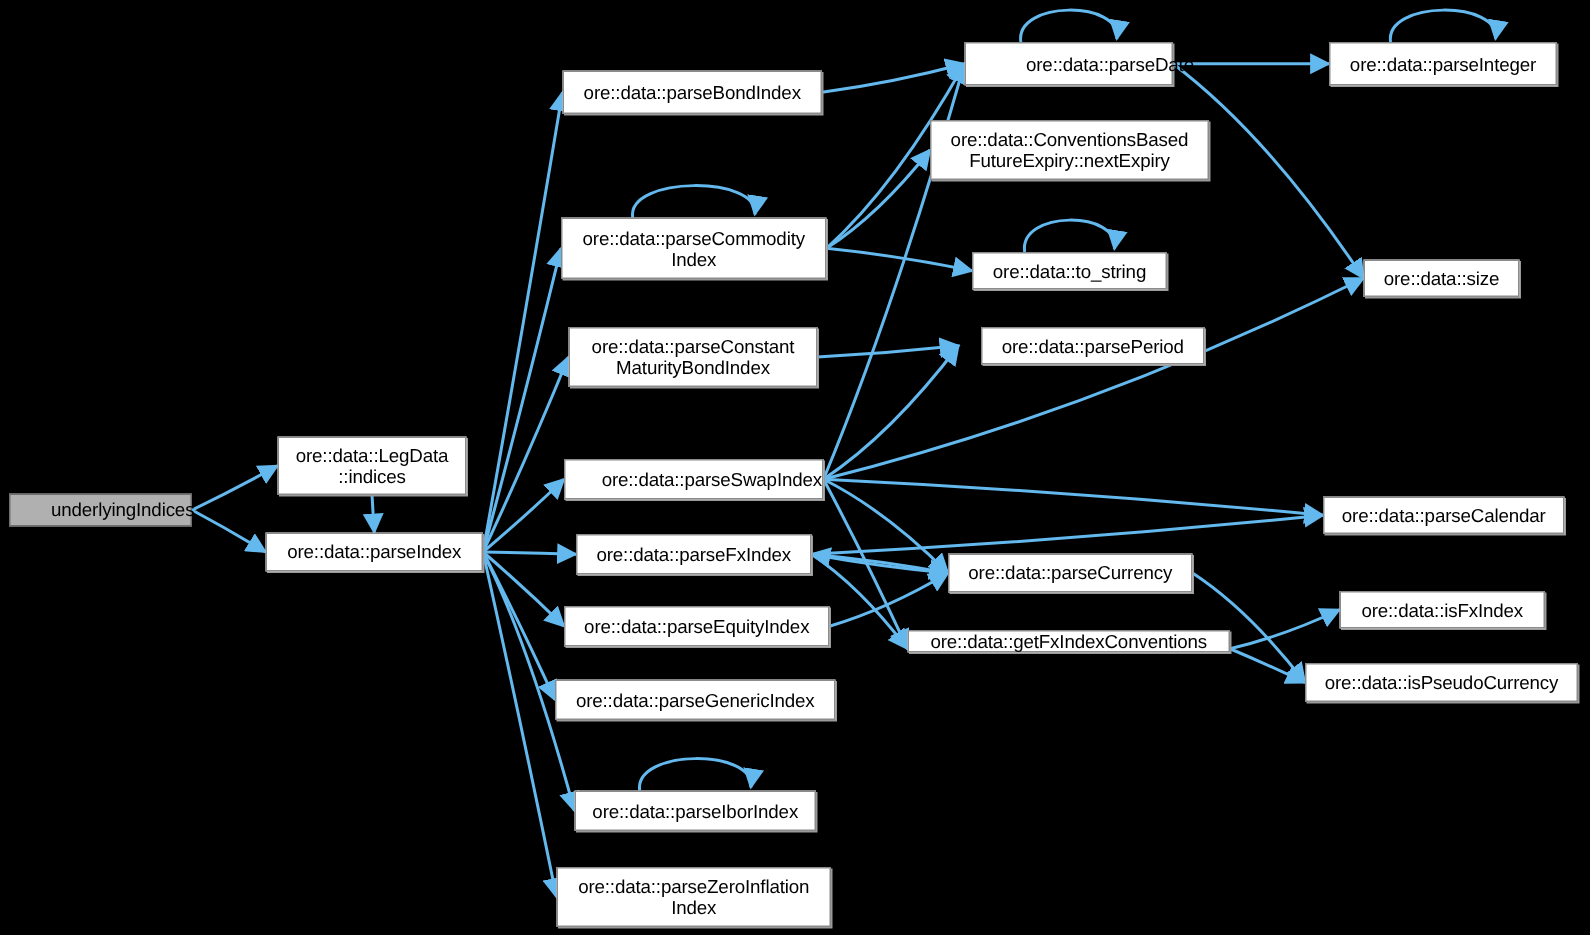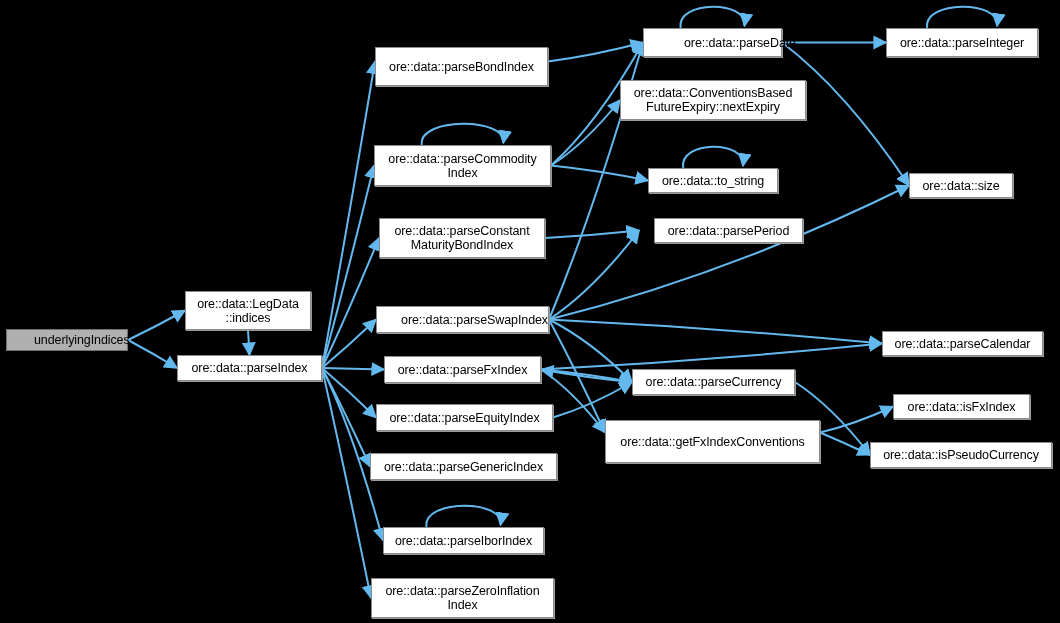--- a/index.html
+++ b/index.html
@@ -93,38 +93,38 @@
         <path d="M 927.04 28 C 923.04 0, 1000.96 0, 996.96 26"></path>
         <path d="M 683.1 168 C 679.1 140, 746.9 140, 742.9 166"></path>
         <path d="M 426.47 527 C 422.47 499, 504.53 499, 500.53 525"></path>
       </g>
   </svg>
   <div id="node-layer">
       <div class="node root" style="left: 6px; top: 329px; width: 122px; height: 22px; box-shadow: none; padding-left: 27px;"><span>underlyingIndices</span></div>
       <div class="node" style="left: 185px; top: 291px; width: 126px; height: 39px;"><span>ore::data::LegData
 ::indices</span></div>
       <div class="node" style="left: 177px; top: 355px; width: 145px; height: 26px;"><span>ore::data::parseIndex</span></div>
-      <div class="node" style="left: 375px; top: 47px; width: 173px; height: 39px;"><span>ore::data::parseBondIndex</span></div>
+      <div class="node" style="left: 375px; top: 47px; width: 173px; height: 29px;"><span>ore::data::parseBondIndex</span></div>
       <div class="node" style="left: 374px; top: 145px; width: 177px; height: 41px;"><span>ore::data::parseCommodity
 Index</span></div>
       <div class="node" style="left: 379px; top: 218px; width: 166px; height: 40px;"><span>ore::data::parseConstant
 MaturityBondIndex</span></div>
       <div class="node" style="left: 376px; top: 306px; width: 173px; height: 27px; text-align: right;"><span>ore::data::parseSwapIndex</span></div>
       <div class="node" style="left: 384px; top: 356px; width: 157px; height: 27px;"><span>ore::data::parseFxIndex</span></div>
       <div class="node" style="left: 376px; top: 404px; width: 177px; height: 27px;"><span>ore::data::parseEquityIndex</span></div>
       <div class="node" style="left: 370px; top: 453px; width: 187px; height: 27px;"><span>ore::data::parseGenericIndex</span></div>
       <div class="node" style="left: 383px; top: 527px; width: 161px; height: 27px;"><span>ore::data::parseIborIndex</span></div>
       <div class="node" style="left: 371px; top: 578px; width: 183px; height: 40px;"><span>ore::data::parseZeroInflation
 Index</span></div>
       <div class="node" style="left: 643px; top: 28px; width: 139px; height: 29px; padding-left: 40px;"><span>ore::data::parseDate</span></div>
       <div class="node" style="left: 620px; top: 80px; width: 186px; height: 40px;"><span>ore::data::ConventionsBased
 FutureExpiry::nextExpiry</span></div>
       <div class="node" style="left: 648px; top: 168px; width: 130px; height: 25px;"><span>ore::data::to_string</span></div>
       <div class="node" style="left: 639px; top: 218px; width: 149px; height: 25px; margin-left: 15px;"><span>ore::data::parsePeriod</span></div>
       <div class="node" style="left: 632px; top: 369px; width: 163px; height: 26px;"><span>ore::data::parseCurrency</span></div>
-      <div class="node" style="left: 605px; top: 420px; width: 215px; height: 43px;"><span>ore::data::getFxIndexConventions</span></div>
+      <div class="node" style="left: 605px; top: 420px; width: 215px; height: 15px;"><span>ore::data::getFxIndexConventions</span></div>
       <div class="node" style="left: 886px; top: 28px; width: 152px; height: 29px;"><span>ore::data::parseInteger</span></div>
       <div class="node" style="left: 909px; top: 173px; width: 104px; height: 25px;"><span>ore::data::size</span></div>
       <div class="node" style="left: 882px; top: 331px; width: 161px; height: 25px;"><span>ore::data::parseCalendar</span></div>
       <div class="node" style="left: 893px; top: 394px; width: 137px; height: 25px;"><span>ore::data::isFxIndex</span></div>
       <div class="node" style="left: 870px; top: 442px; width: 182px; height: 26px;"><span>ore::data::isPseudoCurrency</span></div>
     </div>
 </div>
 
 </body></html>

